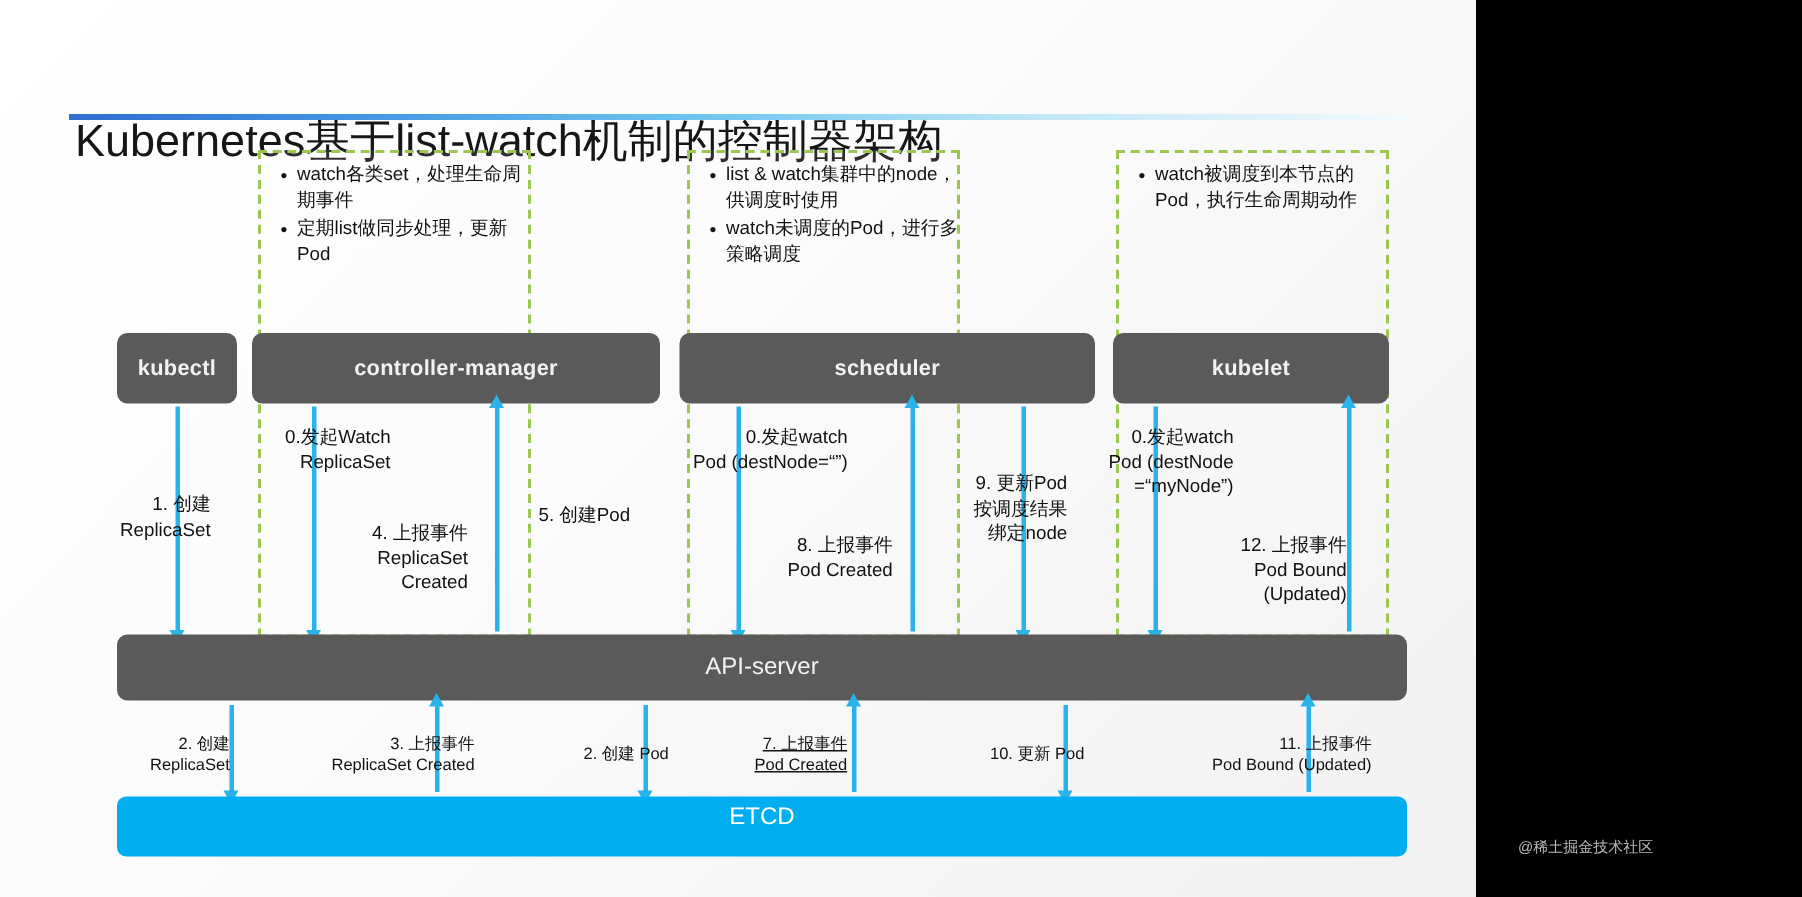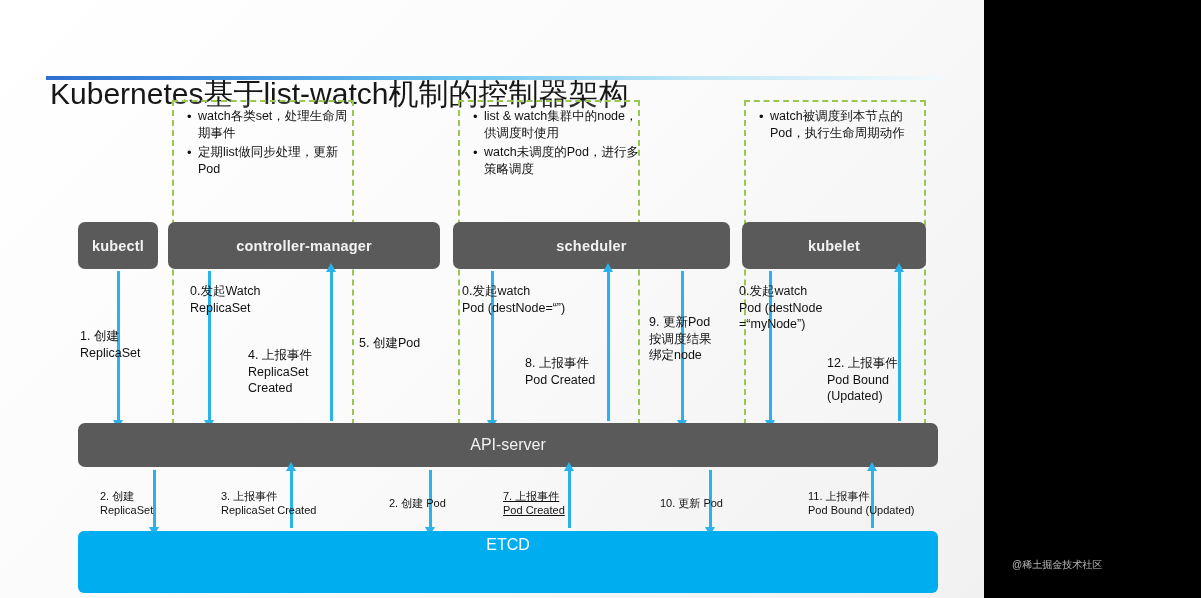--- a/index.html
+++ b/index.html
@@ -23,33 +23,33 @@
   .lane-text ul{margin:0;padding-left:14px;list-style:none;}
   .lane-text li{margin:0 0 2px 0;position:relative;}
   .lane-text li:before{content:"\2022";position:absolute;left:-11px;top:0;font-size:13px;}
 
   
   .comp{position:absolute;top:222px;height:47px;background:#5a5a5a;border-radius:7px;color:#f2f2f2;
         display:flex;align-items:center;justify-content:center;font-size:14.5px;letter-spacing:.2px;font-weight:bold;}
 
   #api{position:absolute;left:78px;top:423px;width:860px;height:44px;background:#5a5a5a;border-radius:7px;
        color:#f2f2f2;display:flex;align-items:center;justify-content:center;font-size:16px;}
-  #etcd{position:absolute;left:78px;top:531px;width:860px;height:62px;background:#00aeef;border-radius:6px;
+  #etcd{position:absolute;left:78px;top:531px;width:860px;height:40px;background:#00aeef;border-radius:6px;
        color:#ffffff;display:flex;align-items:flex-start;justify-content:center;font-size:16px;padding-top:5px;
        box-sizing:border-box;}
 
   
   .arrow{position:absolute;width:3px;background:#29b3ea;}
   .arrow .head{position:absolute;left:-4px;width:0;height:0;border-left:5.5px solid transparent;
                border-right:5.5px solid transparent;}
   .arrow.down .head{bottom:-8px;border-top:9px solid #29b3ea;}
   .arrow.up   .head{top:-8px;border-bottom:9px solid #29b3ea;}
 
   
-  .lbl{position:absolute;font-size:12.5px;color:#111;line-height:16.5px;white-space:pre-line;}
+  .lbl{position:absolute;font-size:12.5px;color:#111;line-height:16.5px;white-space:pre-line;text-align:right;}
   .lbl.small{font-size:11px;line-height:14px;}
 
   
   #wm{position:absolute;left:1012px;top:558px;font-size:10px;color:#d8d8d8;opacity:.85;white-space:nowrap;}
 </style>
 </head>
 <body>
 
 <div id="slide">
 

